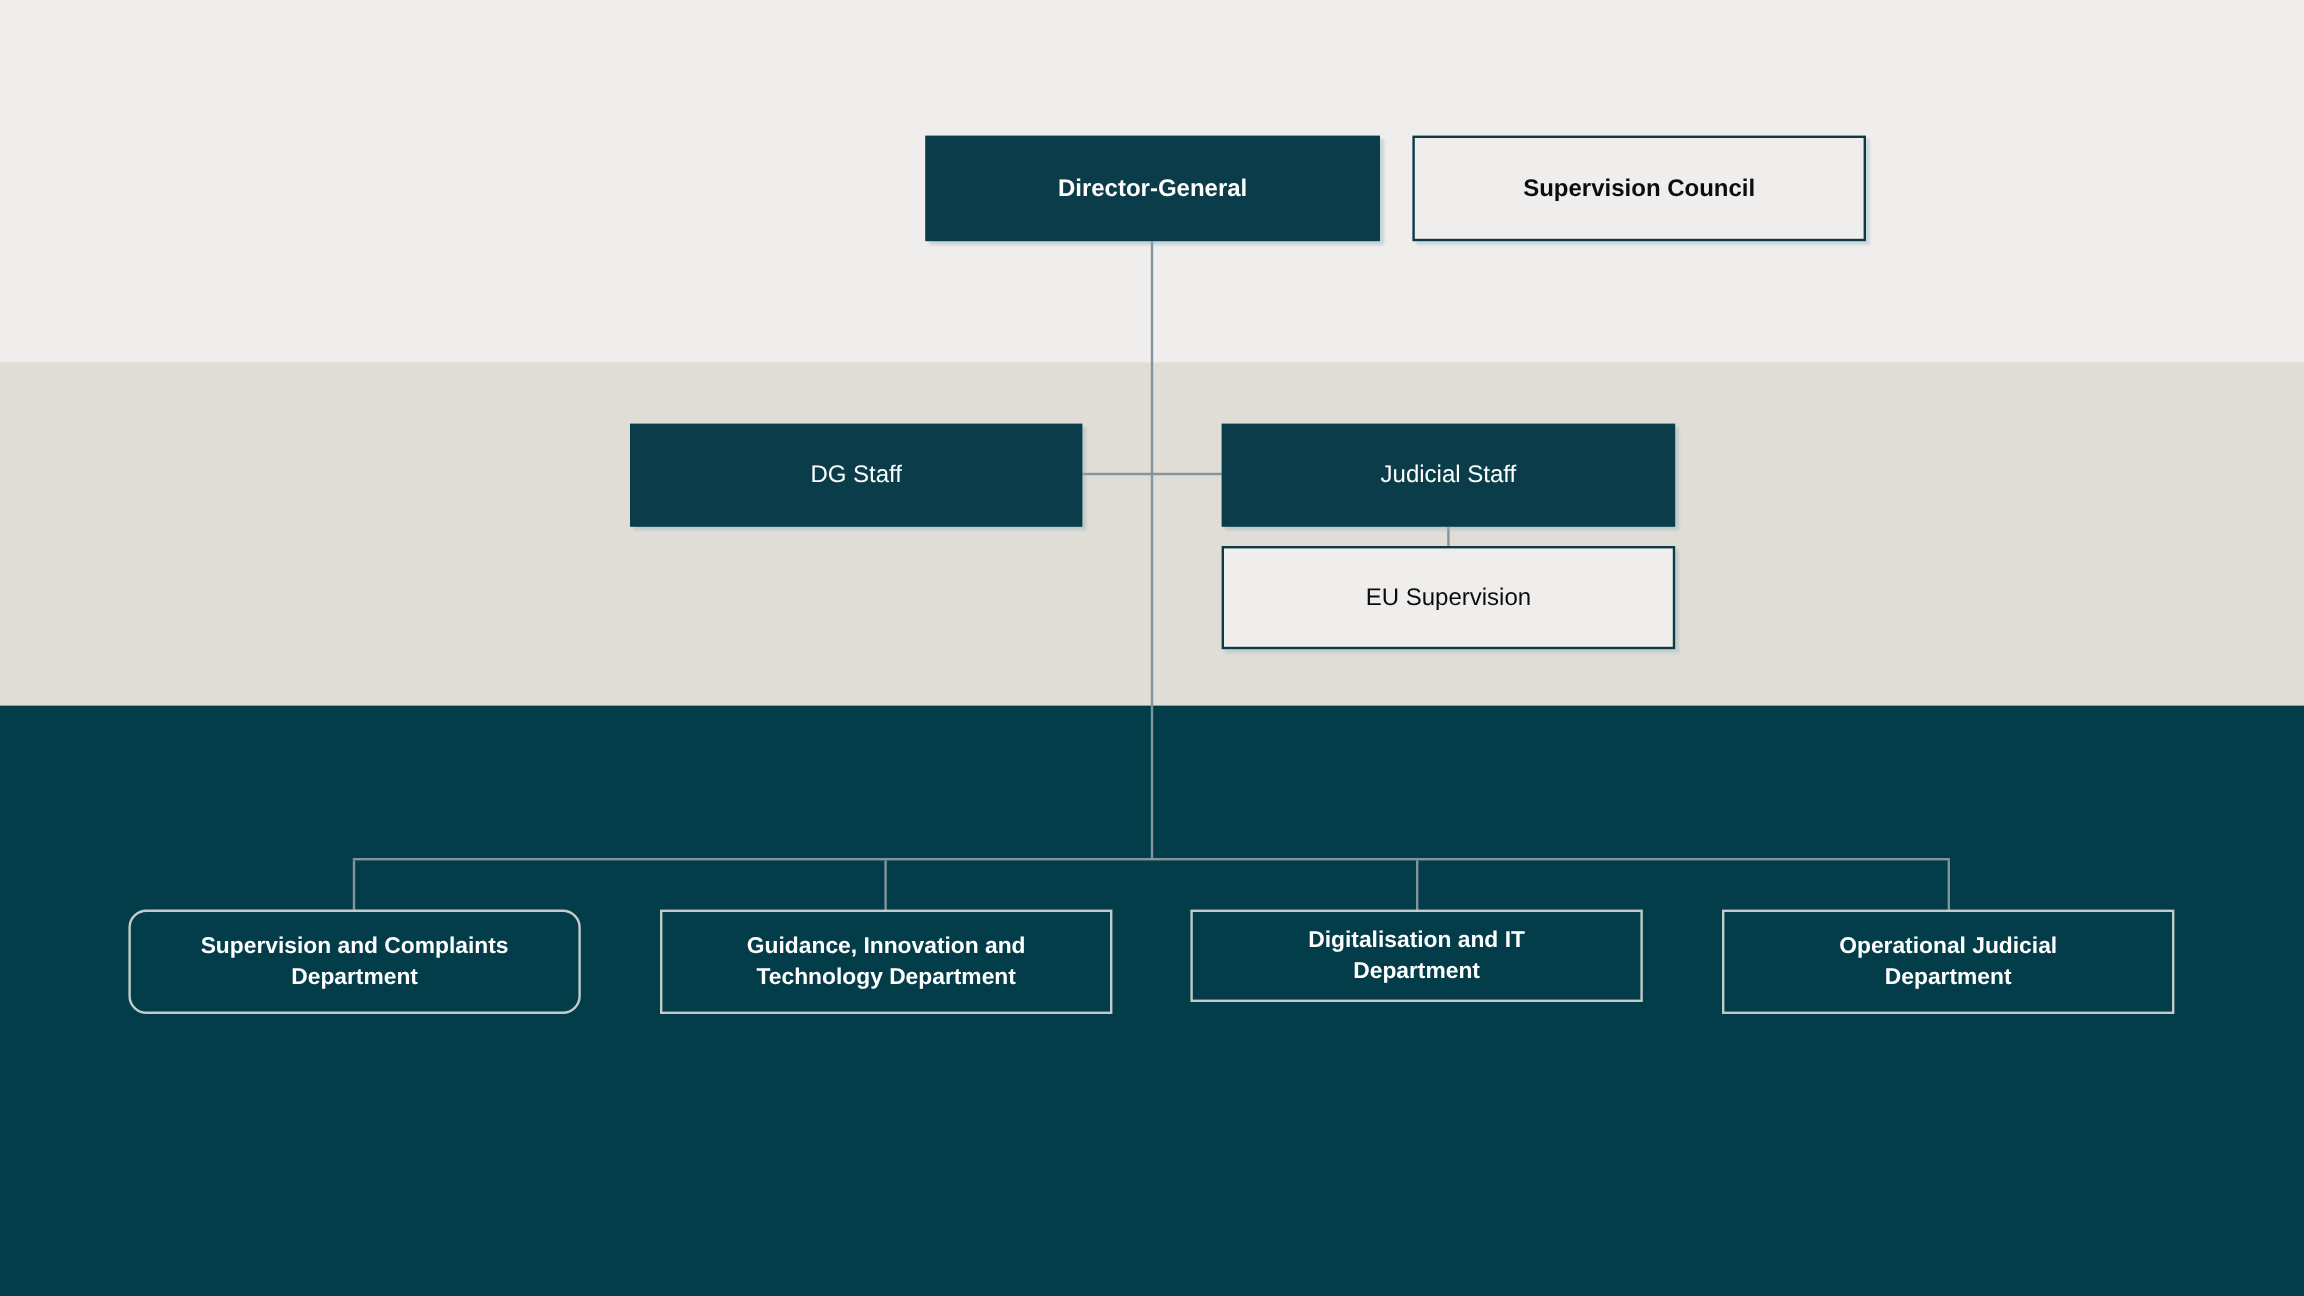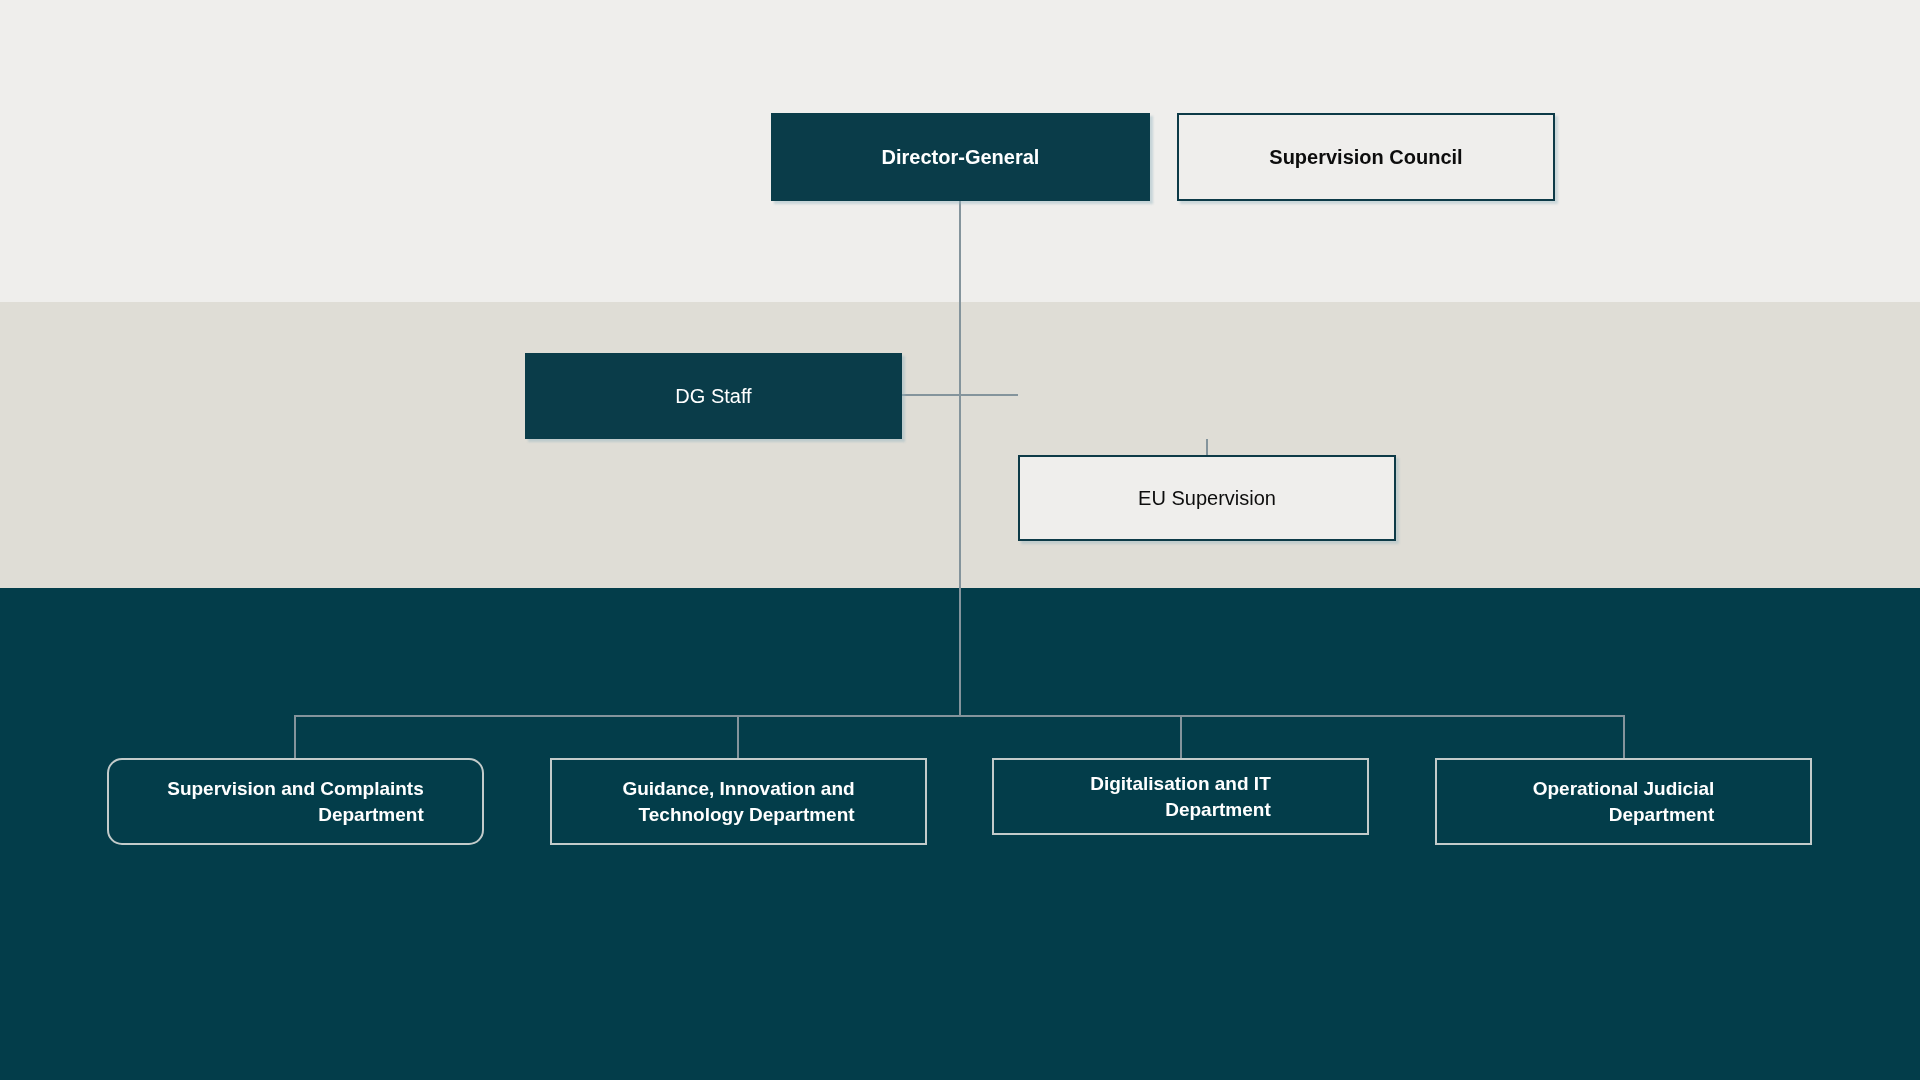--- a/index.html
+++ b/index.html
@@ -16,21 +16,21 @@
   .band-bottom { top: 588px; height: 492px; background: var(--band-bottom, #033D4A); }
 
   .connector { position: absolute; background: var(--connector, #84949C); }
 
   .node {
     position: absolute;
     box-sizing: border-box;
     display: flex;
     align-items: center;
     justify-content: center;
-    text-align: right;
+    text-align: center;
   }
   .node-dark {
     background: var(--node-dark-fill, #0A3C49);
     color: var(--text-light, #FFFFFF);
     box-shadow: 3px 3px 2px rgba(150, 182, 192, 0.45);
   }
   .node-light {
     background: var(--node-light-fill, #EFEEEC);
     border: 2px solid var(--node-dark-border, #0D3A47);
     color: var(--text-dark, #0D0D0D);
@@ -73,20 +73,23 @@
   </div>
 
   <div class="node node-light" style="left:1177px; top:113px; width:378px; height:88px;">
     <span class="label-lg label-bold">Supervision Council</span>
   </div>
 
   <div class="node node-dark" style="left:525px; top:353px; width:377px; height:86px;">
     <span class="label-lg">DG Staff</span>
   </div>
 
+  <div class="node node-dark" style="left:1018px; top:353px; width:378px; height:86px;">
+    <span class="label-lg">Judicial Staff</span>
+  </div>
 
   <div class="node node-light" style="left:1018px; top:455px; width:378px; height:86px;">
     <span class="label-lg">EU Supervision</span>
   </div>
 
   <div class="node node-dept" style="left:107px; top:758px; width:377px; height:87px;border-radius:15px;">
     <span class="label-dept">Supervision and Complaints
 Department</span>
   </div>
 

